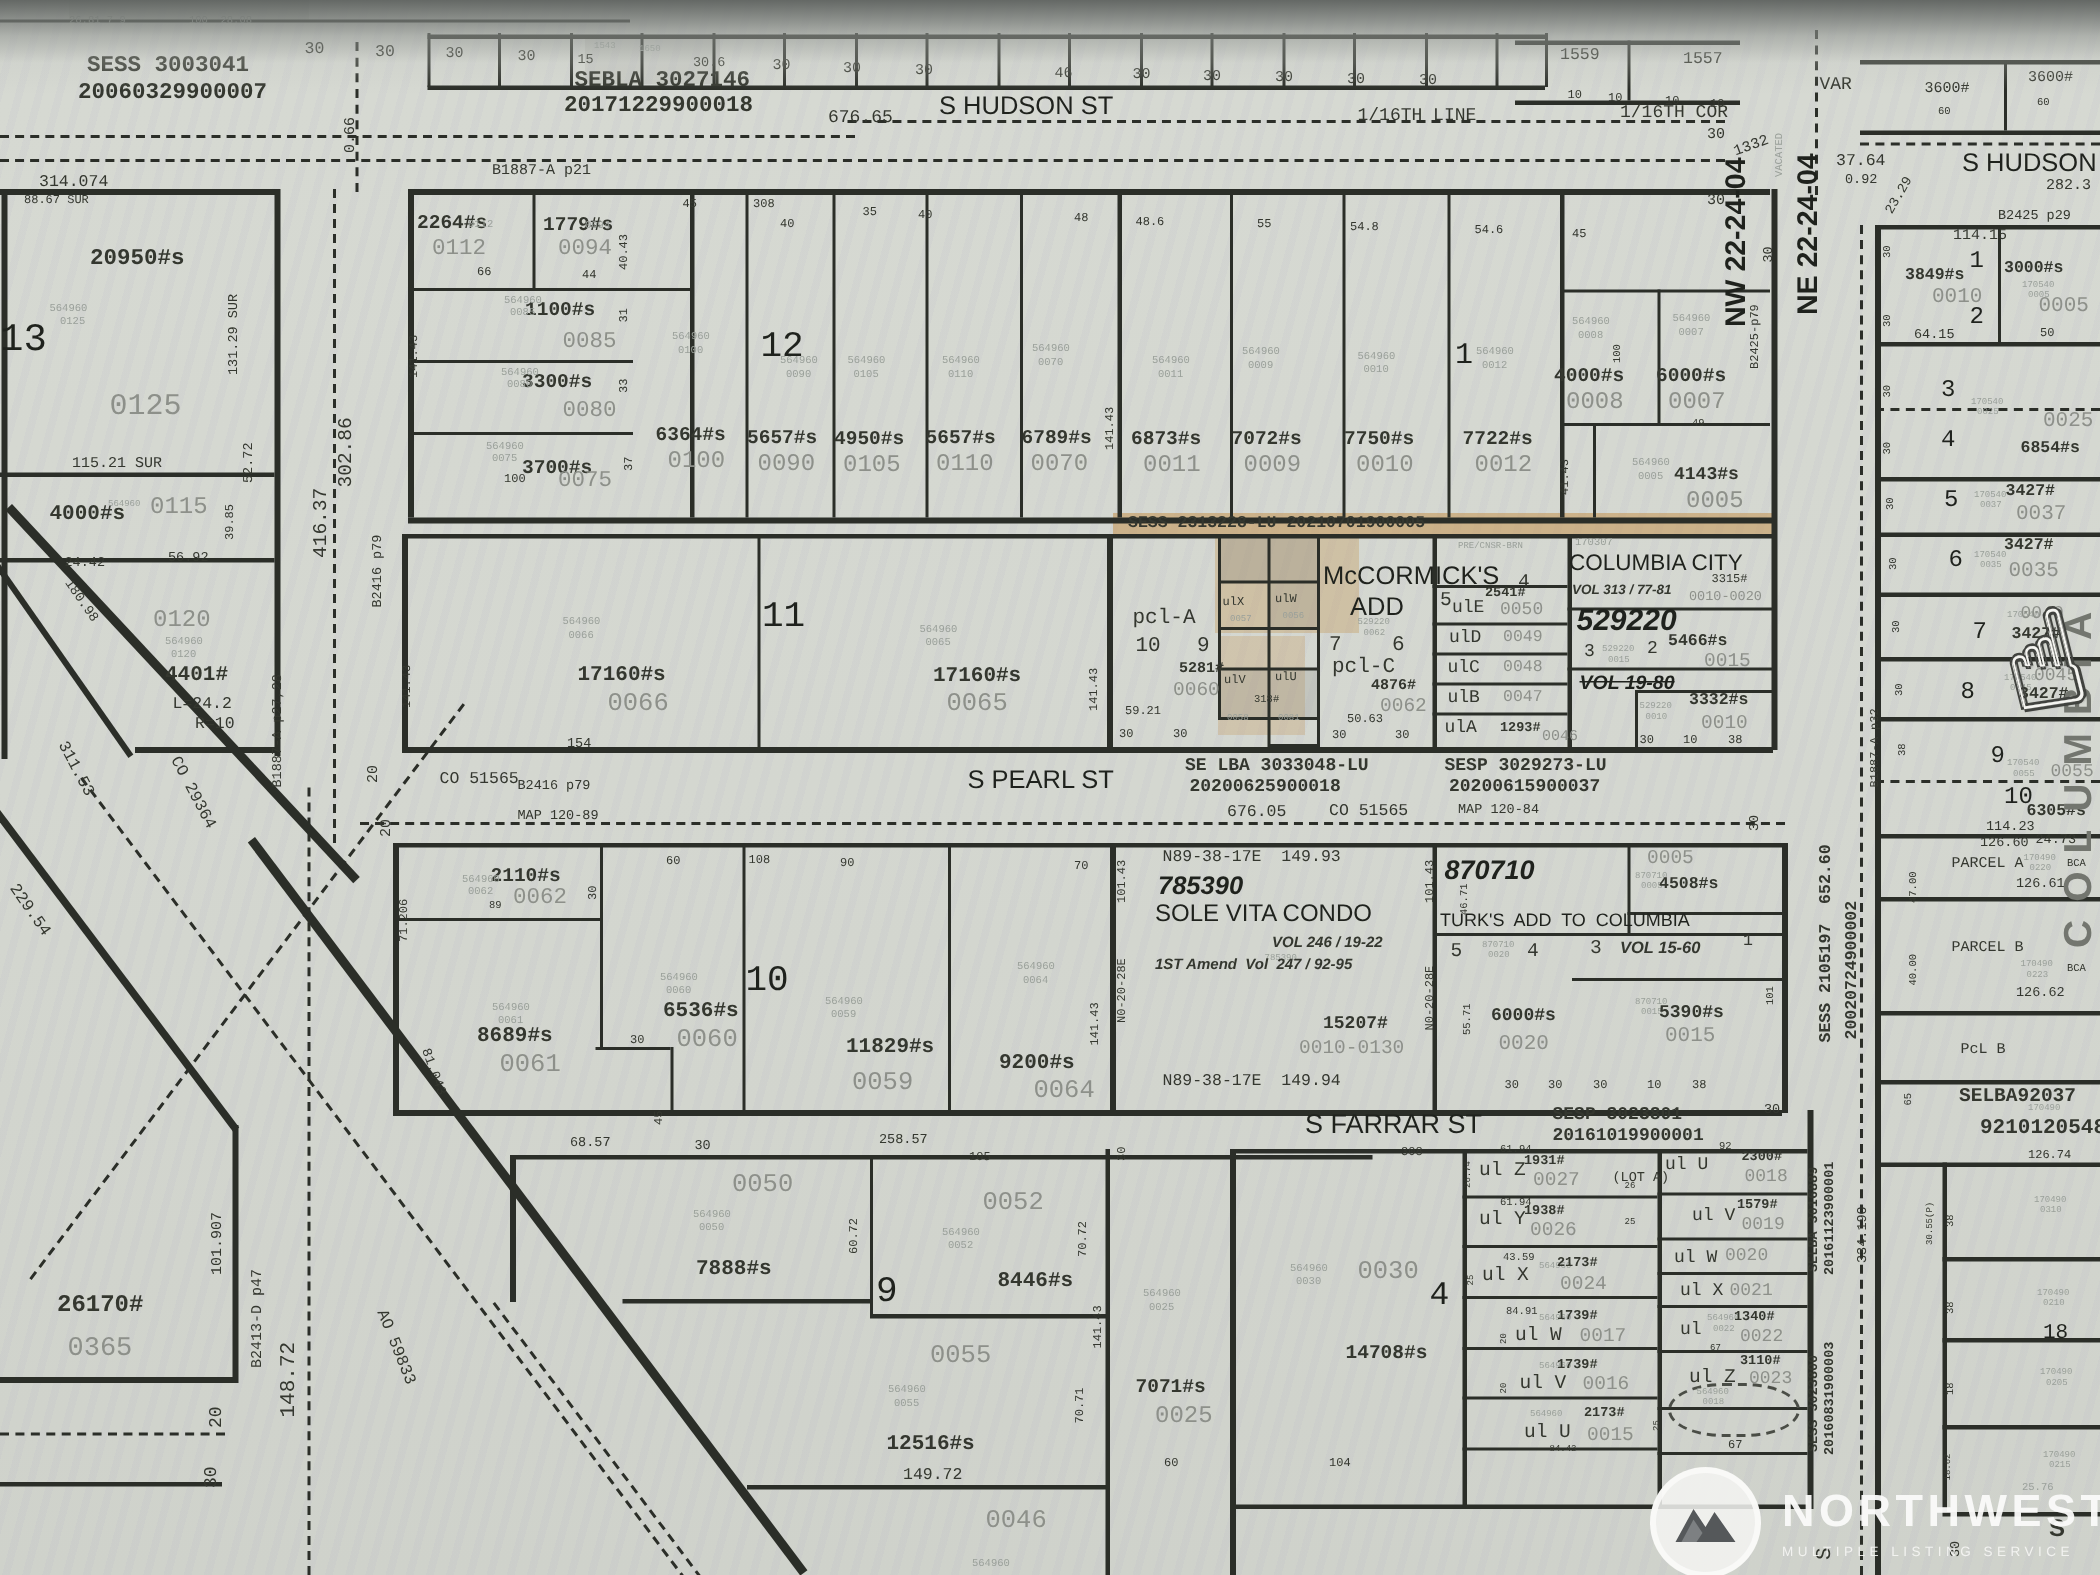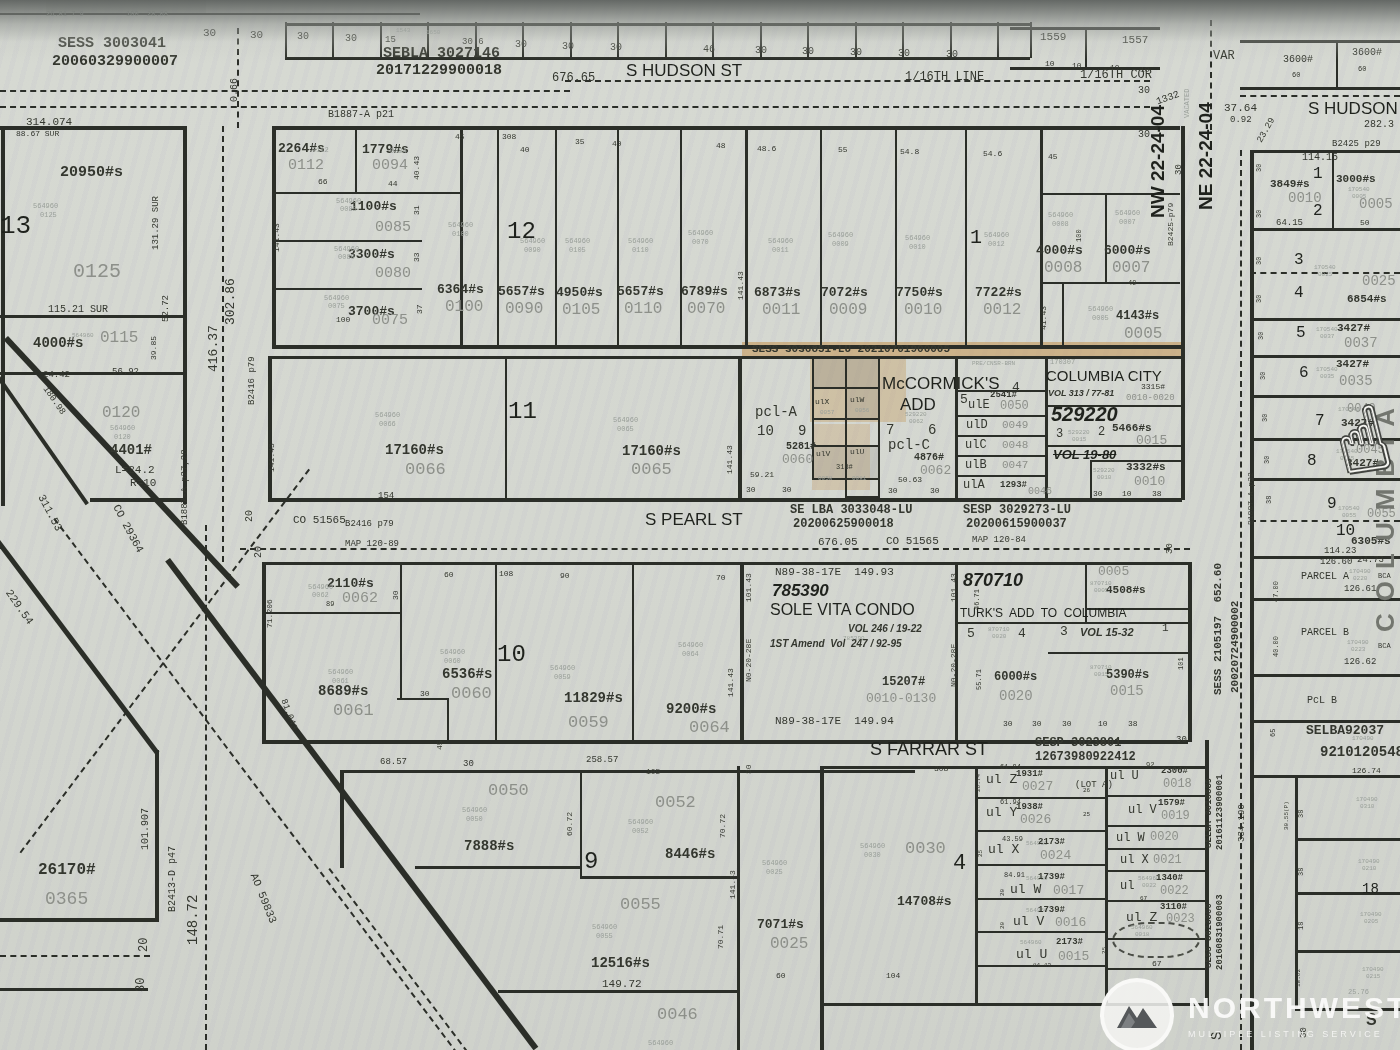--- a/index.html
+++ b/index.html
@@ -382,21 +382,21 @@
       <div class="lb faint" style="left: 1115px; top: 210px; font-size: 7px;">564960</div>
       <div class="lb faint" style="left: 1119px; top: 219px; font-size: 7px;">0007</div>
       <div class="lb ink b" style="left: 1104px; top: 244px; font-size: 13px;">6000#s</div>
       <div class="lb faded" style="left: 1112px; top: 260px; font-size: 16px;">0007</div>
       <div class="lb ink" style="left: 1128px; top: 280px; font-size: 7px;">49</div>
       <div class="lb ink" style="left: 1040px; top: 330px; font-size: 8px; transform-origin: 0px 0px; transform: rotate(-90deg);">41.43</div>
       <div class="lb faint" style="left: 1088px; top: 306px; font-size: 7px;">564960</div>
       <div class="lb faint" style="left: 1092px; top: 315px; font-size: 7px;">0005</div>
       <div class="lb ink b" style="left: 1116px; top: 310px; font-size: 12px;">4143#s</div>
       <div class="lb faded" style="left: 1124px; top: 326px; font-size: 16px;">0005</div>
-      <div class="lb ink b" style="left: 752px; top: 344px; font-size: 11px;">SESS 3036851-LU 20210701900005</div>
+      <div class="lb ink b" style="left: 752px; top: 344px; font-size: 11px;">SESS 2313228-LU 20210701900005</div>
       <div class="lb faint" style="left: 375px; top: 412px; font-size: 7px;">564960</div>
       <div class="lb faint" style="left: 379px; top: 421px; font-size: 7px;">0066</div>
       <div class="lb ink b" style="left: 385px; top: 443px; font-size: 14px;">17160#s</div>
       <div class="lb faded" style="left: 405px; top: 461px; font-size: 17px;">0066</div>
       <div class="lb ink" style="left: 378px; top: 492px; font-size: 9px;">154</div>
       <div class="lb ink2" style="left: 508px; top: 400px; font-size: 24px;">11</div>
       <div class="lb faint" style="left: 613px; top: 417px; font-size: 7px;">564960</div>
       <div class="lb faint" style="left: 617px; top: 426px; font-size: 7px;">0065</div>
       <div class="lb ink b" style="left: 622px; top: 444px; font-size: 14px;">17160#s</div>
       <div class="lb faded" style="left: 631px; top: 461px; font-size: 17px;">0065</div>
@@ -529,38 +529,38 @@
       <div class="lb faded" style="left: 1098px; top: 565px; font-size: 13px;">0005</div>
       <div class="lb faint" style="left: 1090px; top: 581px; font-size: 6px;">870710</div>
       <div class="lb faint" style="left: 1094px; top: 588px; font-size: 6px;">0005</div>
       <div class="lb ink b" style="left: 1106px; top: 585px; font-size: 11px;">4508#s</div>
       <div class="lb ink" style="left: 974px; top: 610px; font-size: 7px; transform-origin: 0px 0px; transform: rotate(-90deg);">46.71</div>
       <div class="lb ink" style="left: 967px; top: 627px; font-size: 13px;">5</div>
       <div class="lb faint" style="left: 988px; top: 627px; font-size: 6px;">870710</div>
       <div class="lb faint" style="left: 992px; top: 634px; font-size: 6px;">0020</div>
       <div class="lb ink" style="left: 1018px; top: 627px; font-size: 13px;">4</div>
       <div class="lb ink" style="left: 1060px; top: 625px; font-size: 13px;">3</div>
-      <div class="lb ink b i sans" style="left: 1080px; top: 627px; font-size: 11px;">VOL 15-32</div>
+      <div class="lb ink b i sans" style="left: 1080px; top: 627px; font-size: 11px;">VOL 15-60</div>
       <div class="lb ink" style="left: 1162px; top: 623px; font-size: 11px;">1</div>
       <div class="lb ink b" style="left: 994px; top: 671px; font-size: 12px;">6000#s</div>
       <div class="lb faded" style="left: 999px; top: 689px; font-size: 14px;">0020</div>
       <div class="lb ink" style="left: 976px; top: 690px; font-size: 7px; transform-origin: 0px 0px; transform: rotate(-90deg);">55.71</div>
       <div class="lb faint" style="left: 1090px; top: 665px; font-size: 6px;">870710</div>
       <div class="lb faint" style="left: 1094px; top: 672px; font-size: 6px;">0015</div>
       <div class="lb ink b" style="left: 1106px; top: 669px; font-size: 12px;">5390#s</div>
       <div class="lb faded" style="left: 1110px; top: 684px; font-size: 14px;">0015</div>
       <div class="lb ink" style="left: 1178px; top: 670px; font-size: 7px; transform-origin: 0px 0px; transform: rotate(-90deg);">101</div>
       <div class="lb ink" style="left: 1003px; top: 720px; font-size: 8px;">30</div>
       <div class="lb ink" style="left: 1032px; top: 720px; font-size: 8px;">30</div>
       <div class="lb ink" style="left: 1062px; top: 720px; font-size: 8px;">30</div>
       <div class="lb ink" style="left: 1098px; top: 720px; font-size: 8px;">10</div>
       <div class="lb ink" style="left: 1128px; top: 720px; font-size: 8px;">38</div>
       <div class="lb ink2 sans" style="left: 870px; top: 740px; font-size: 18px;">S FARRAR ST</div>
       <div class="lb ink b" style="left: 1035px; top: 737px; font-size: 12px;">SESP 3023801</div>
-      <div class="lb ink b" style="left: 1035px; top: 751px; font-size: 12px;">12673980922412</div>
+      <div class="lb ink b" style="left: 1035px; top: 751px; font-size: 12px;">20161019900001</div>
       <div class="lb ink" style="left: 1176px; top: 736px; font-size: 9px;">30</div>
       <div class="lb ink" style="left: 380px; top: 758px; font-size: 9px;">68.57</div>
       <div class="lb ink" style="left: 463px; top: 760px; font-size: 9px;">30</div>
       <div class="lb ink" style="left: 586px; top: 756px; font-size: 9px;">258.57</div>
       <div class="lb ink" style="left: 646px; top: 768px; font-size: 8px;">105</div>
       <div class="lb ink" style="left: 934px; top: 765px; font-size: 8px;">308</div>
       <div class="lb ink" style="left: 745px; top: 774px; font-size: 8px; transform-origin: 0px 0px; transform: rotate(-90deg);">30</div>
       <div class="lb faded" style="left: 488px; top: 782px; font-size: 17px;">0050</div>
       <div class="lb faint" style="left: 462px; top: 807px; font-size: 7px;">564960</div>
       <div class="lb faint" style="left: 466px; top: 816px; font-size: 7px;">0050</div>

